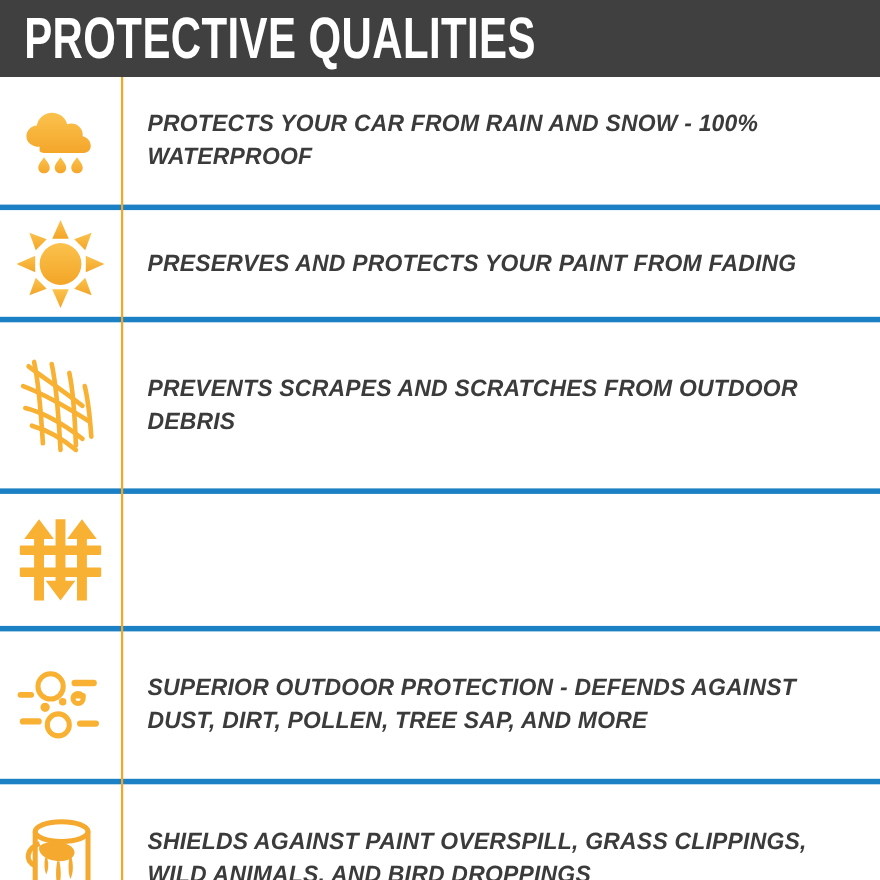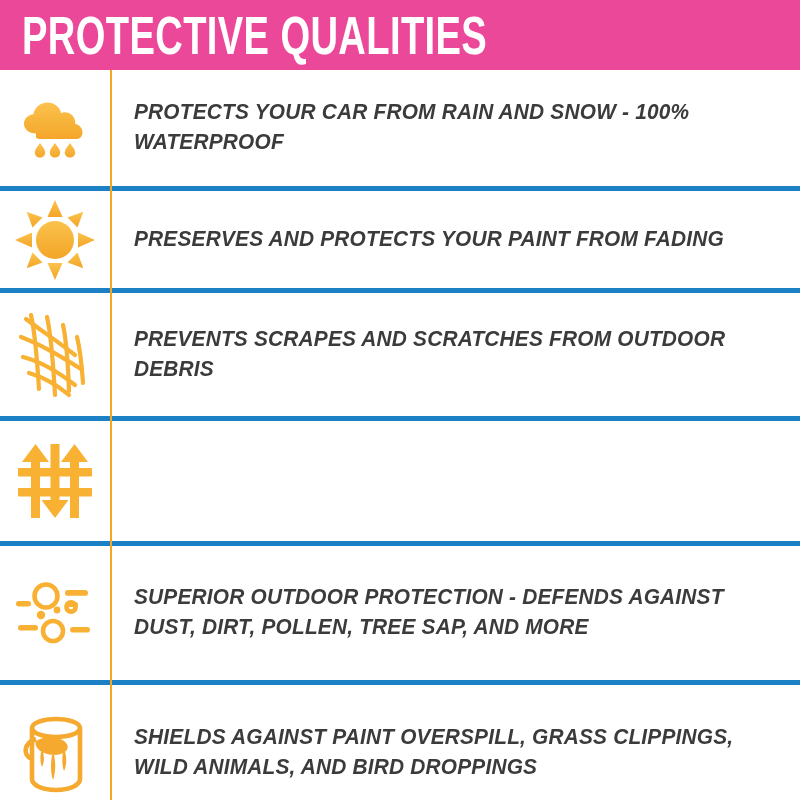--- a/index.html
+++ b/index.html
@@ -20,21 +20,21 @@
     background: #ffffff;
   }
 
   
   .header {
     position: absolute;
     left: 0;
     top: 0;
     width: 800px;
     height: 70px;
-    background: #ec4899;
+    background: #404040;
     box-sizing: border-box;
   }
   .header-title {
     position: absolute;
     left: 22px;
     top: 50%;
     transform: translateY(-50%) scaleX(0.72);
     transform-origin: left center;
     color: #ffffff;
     font-family: "Liberation Sans", sans-serif;
@@ -173,21 +173,21 @@
             </g>
           </svg>
         </span>
       </div>
       <div class="text-cell">
         <div class="row-text">PRESERVES AND PROTECTS YOUR PAINT FROM FADING</div>
       </div>
     </div>
     <div class="divider"></div>
 
-    <div class="row" style="height:123px">
+    <div class="row" style="height:151px">
       <div class="icon-cell">
         <span>
           <svg width="84" height="88" viewBox="0 0 84 88">
             <g stroke="#F8B133" stroke-width="4.2" fill="none" stroke-linecap="round">
               <path d="M13 8 C26 18 44 30 62 44"></path>
               <path d="M8 26 C24 32 46 44 68 58"></path>
               <path d="M10 46 C26 50 44 60 62 74"></path>
               <path d="M16 62 C30 66 44 74 56 84"></path>
               <path d="M18 4 C22 22 24 46 26 78"></path>
               <path d="M34 6 C38 24 40 48 42 84"></path>

